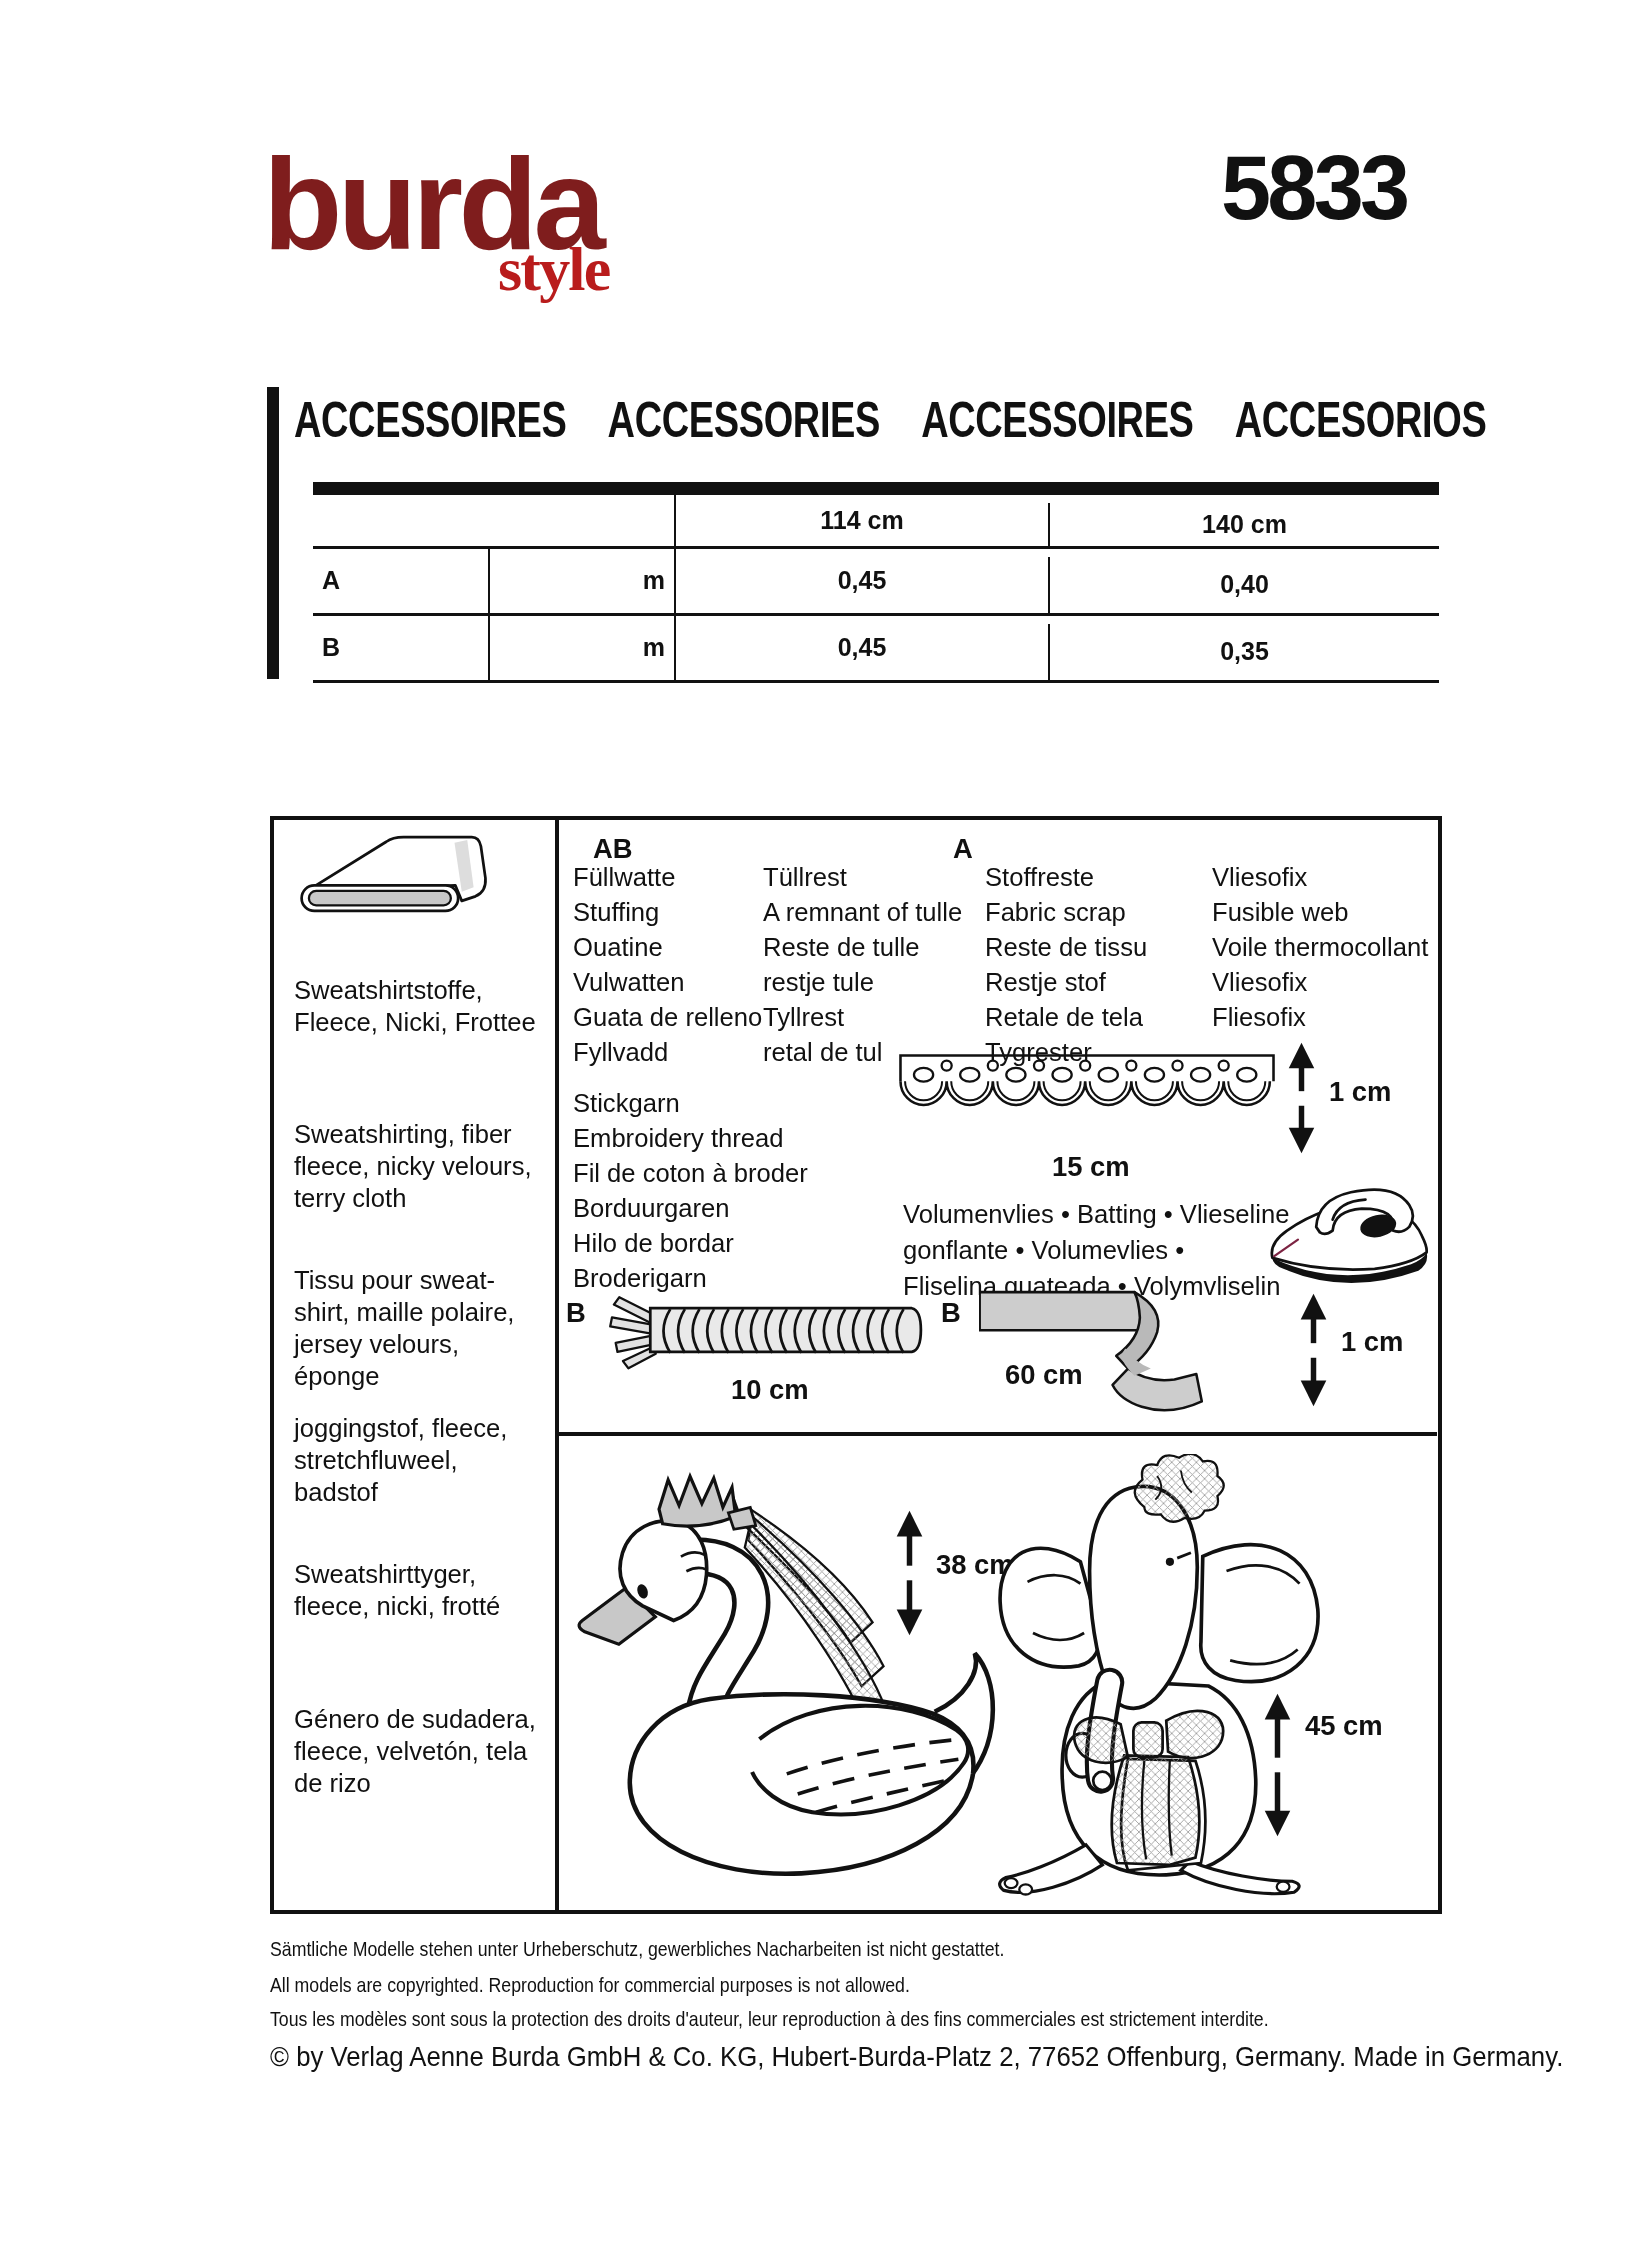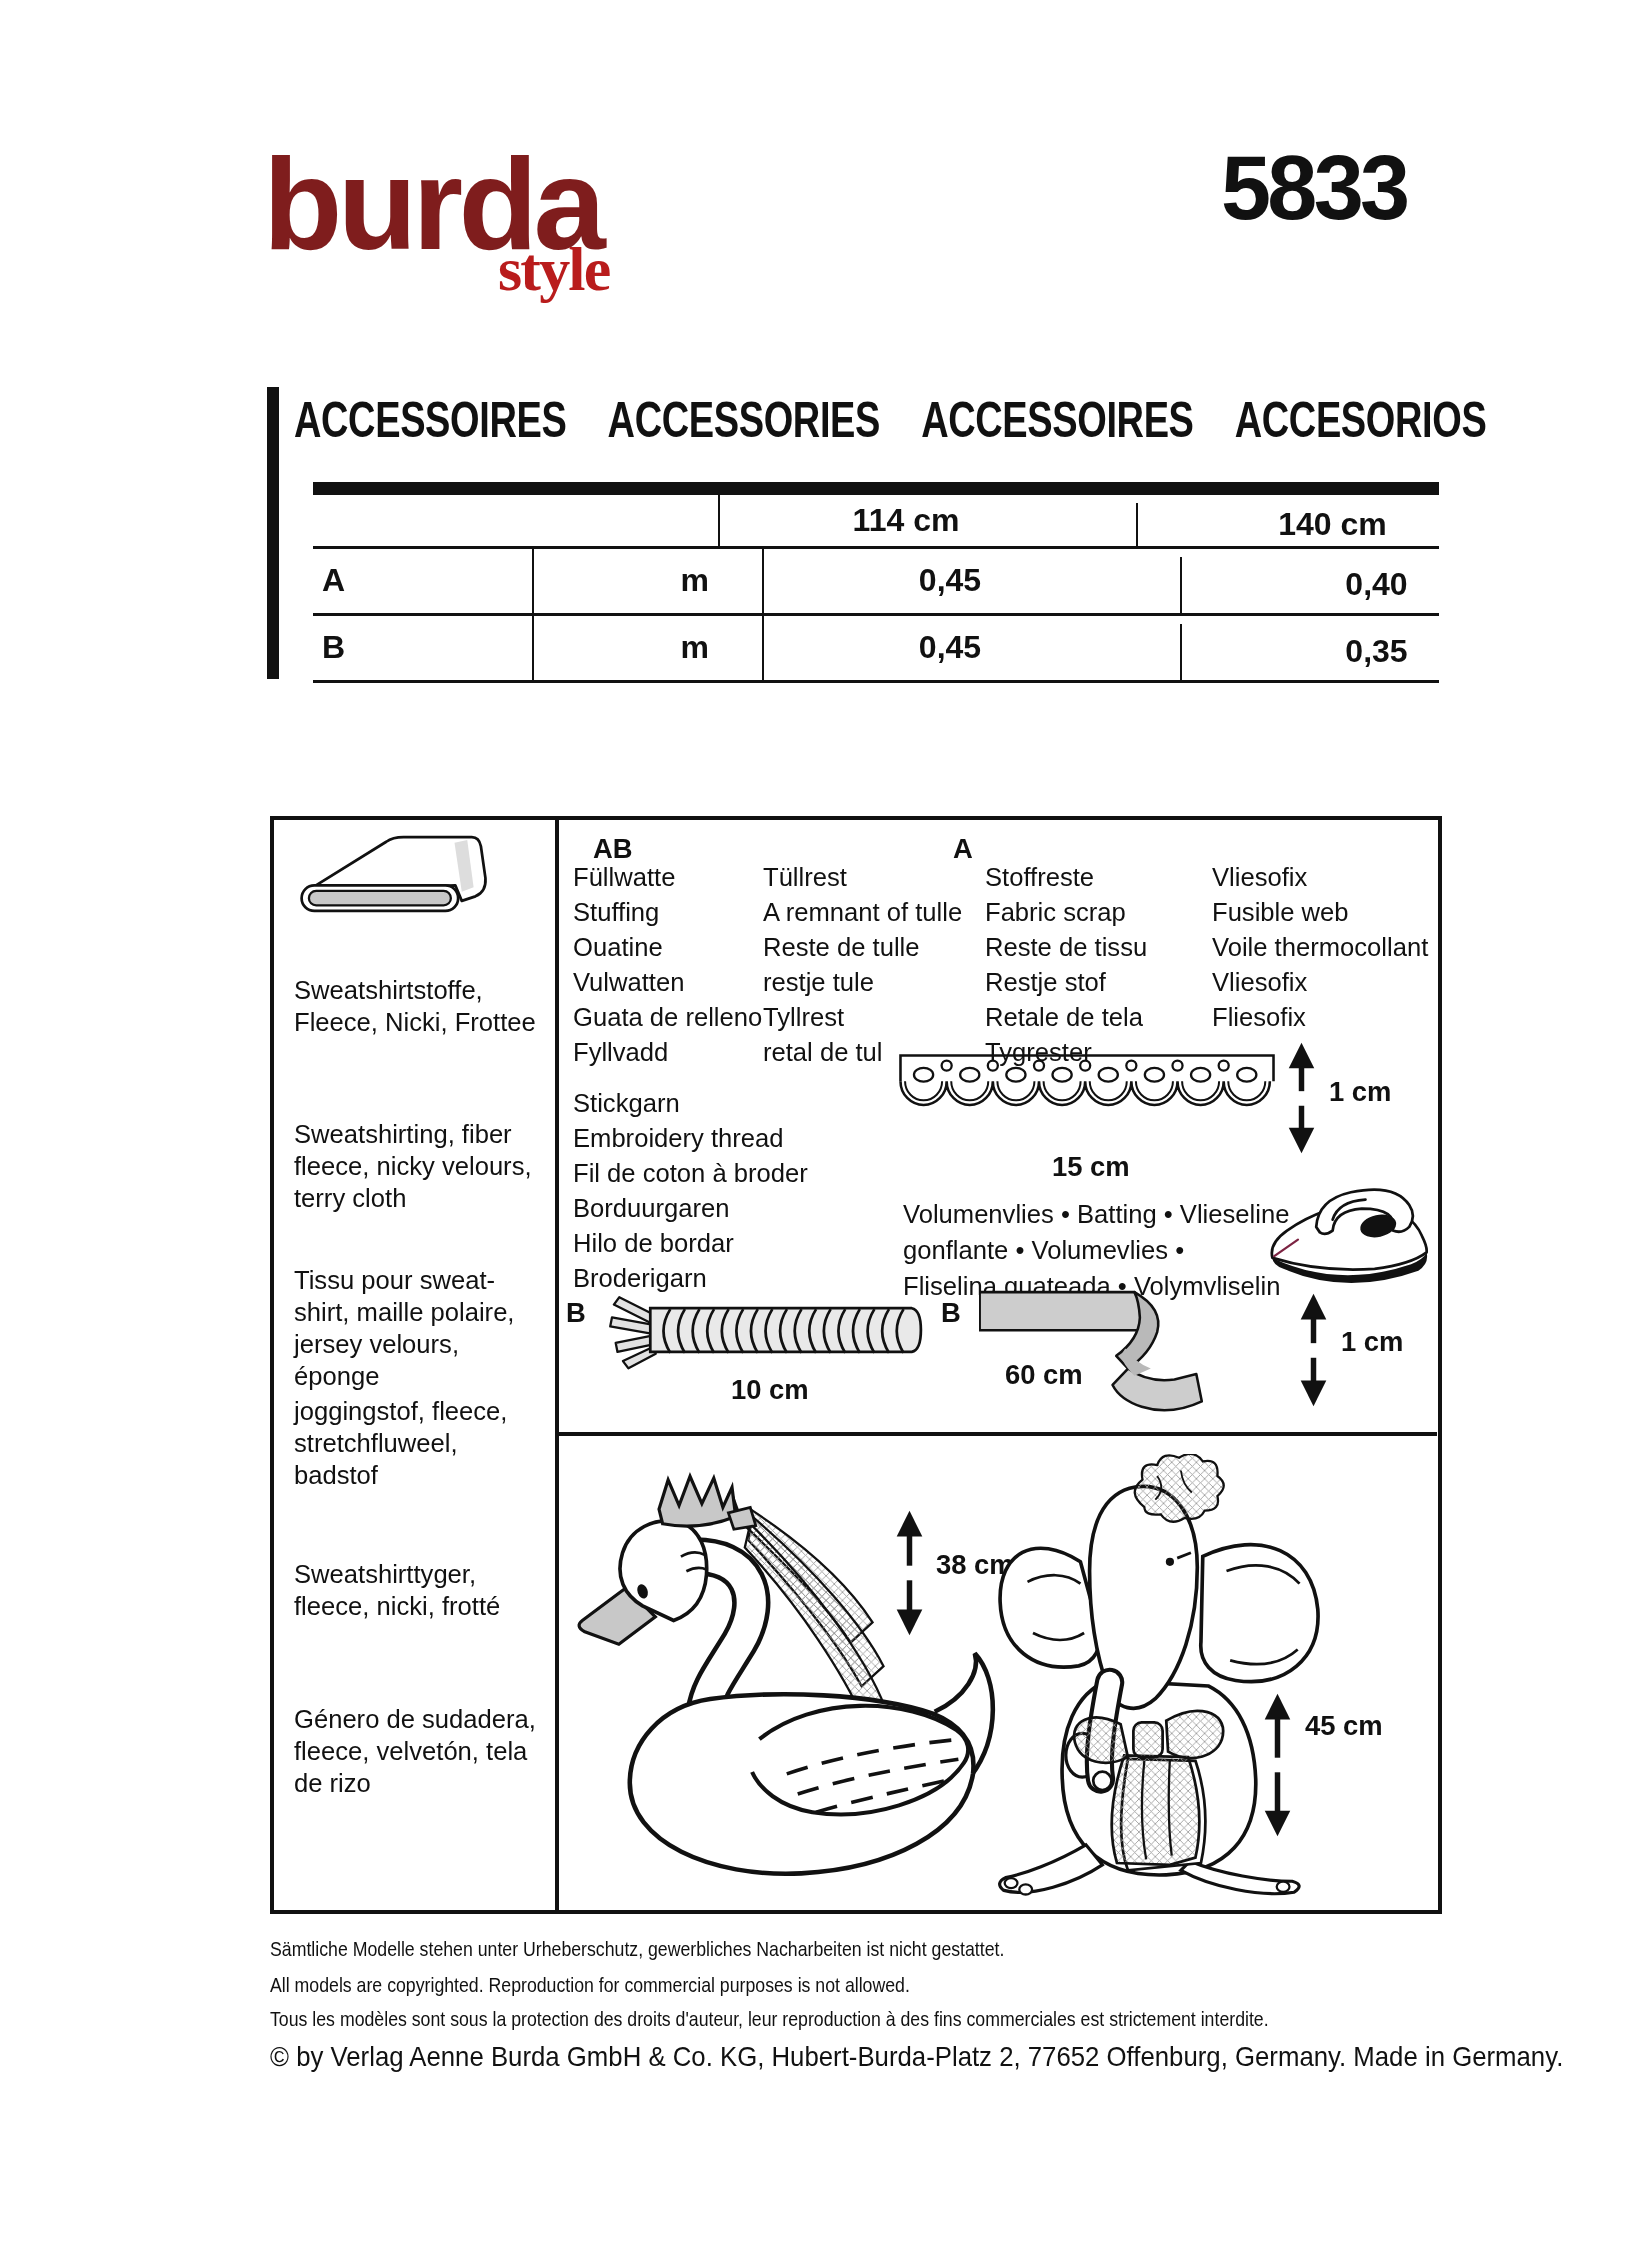--- a/index.html
+++ b/index.html
@@ -16,21 +16,21 @@
   .pattern-no { font-size:90px; font-weight:bold; letter-spacing:-3.7px; line-height:1; }
 
   
   .head-bar { width:12px; height:292px; background:#111; }
   .heading  { font-size:50px; font-weight:bold; line-height:1; white-space:pre;
               word-spacing:14.6px; letter-spacing:-0.5px; transform:scaleX(0.76); transform-origin:0 0; }
 
   
   .ytable { left:313px; top:482px; width:1126px; }
   .t-bar  { height:12.8px; background:#111; }
-  .t-row  { display:flex; border-bottom:3.7px solid #111; font-weight:bold; font-size:32px; align-items:stretch;gap:44px; }
+  .t-row  { display:flex; border-bottom:3.7px solid #111; font-weight:bold; font-size:25px; align-items:stretch; }
   .t-row > div { display:flex; align-items:center; box-sizing:border-box; }
   .hrow { height:51px; }
   .brow { height:64px; }
   .c-blank { flex:0 0 361px; }
   .c-w1 { flex:0 0 374px; border-left:2.7px solid #111; justify-content:center; }
   .c-w2 { flex:0 0 391px; border-left:2.7px solid #111; justify-content:center;margin-top:8px; }
   .c-view { flex:0 0 175px; padding-left:9.1px; }
   .c-unit { flex:0 0 186px; border-left:2.7px solid #111; justify-content:flex-end; padding-right:9.1px; }
 
   
@@ -90,21 +90,21 @@
         <path d="M16,68 L103,14 Q110,9 122,9 L197,9 Q205,9 207,19 L212,54 Q213,69 201,74 L186,79 L179,62 Z"></path>
         <path fill="#ddd" stroke="none" d="M178,15 L192,12 L199,64 L186,69 Z"></path>
         <rect x="10" y="62" width="172" height="28" rx="14"></rect>
         <rect x="18" y="68" width="156" height="16" rx="8" fill="#c8c8c8" stroke-width="2.5"></rect>
       </g>
     </svg>
 
     <div class="abs fabric-item" style="top:154px;">Sweatshirtstoffe, Fleece, Nicki, Frottee</div>
     <div class="abs fabric-item" style="top:298px;">Sweatshirting, fiber fleece, nicky velours, terry cloth</div>
     <div class="abs fabric-item" style="top:444px;">Tissu pour sweat-shirt, maille polaire, jersey velours, éponge</div>
-    <div class="abs fabric-item" style="top:575px;">joggingstof, fleece, stretchfluweel, badstof</div>
+    <div class="abs fabric-item" style="top:592px;">joggingstof, fleece, stretchfluweel, badstof</div>
     <div class="abs fabric-item" style="top:738px;">Sweatshirttyger, fleece, nicki, frotté</div>
     <div class="abs fabric-item" style="top:883px;">Género de sudadera, fleece, velvetón, tela de rizo</div>
 
     <div class="abs seclabel" style="left:319px; top:14.6px;">AB</div>
     <div class="abs list" style="left:299px; top:40px;">
       <div>Füllwatte</div>
       <div>Stuffing</div>
       <div>Ouatine</div>
       <div>Vulwatten</div>
       <div>Guata de relleno</div>

